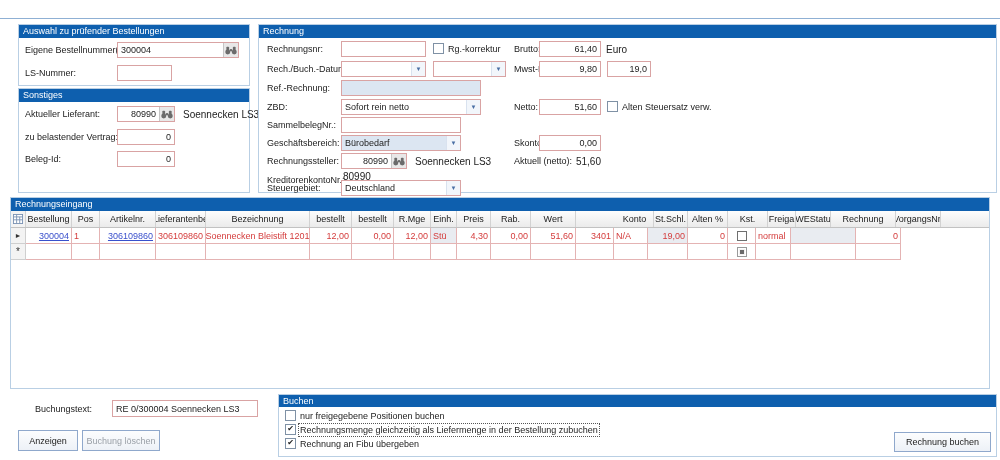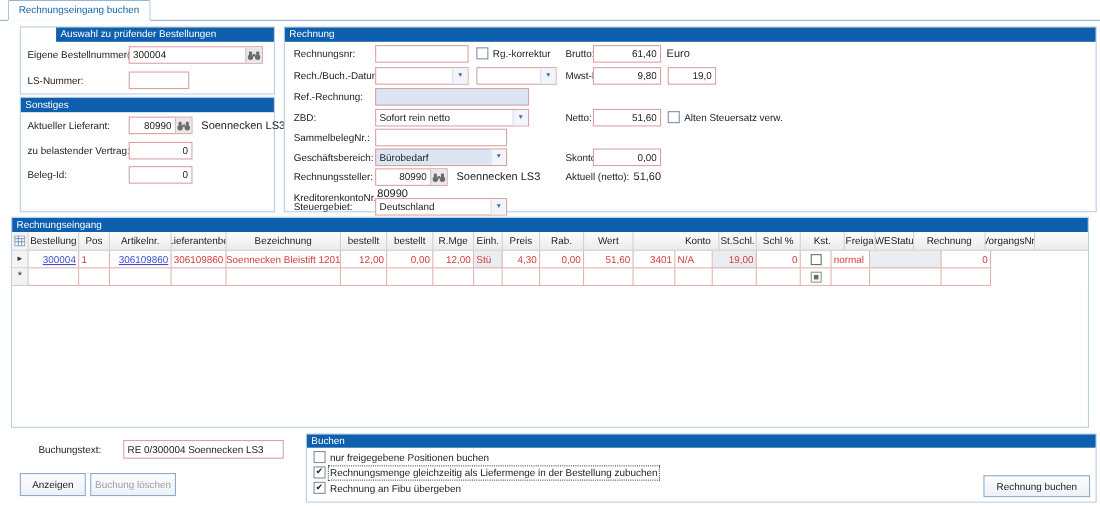--- a/index.html
+++ b/index.html
@@ -89,24 +89,23 @@
        align-items:center;justify-content:center;cursor:pointer;}
   .gcb.ind{border:1px solid #9a9a9a;background:#f2f2f2;box-shadow:inset 0 0 0 1px #fff;}
   .gcb.ind::before{content:"";width:4px;height:4px;background:#6a6a6a;}
 </style>
 </head>
 <body>
 
 <div class="app">
 
   <div class="tabstrip">
-    <div class="tab active">Rechnungseingang buchen</div>
-  </div>
-
-  <div class="group" style="left:18px;top:24px;width:232px;height:62px;padding-left:32px;">
+  </div>
+
+  <div class="group" style="left:18px;top:24px;width:232px;height:62px;">
     <div class="group-header">Auswahl zu prüfender Bestellungen</div>
     <span class="lbl" style="left:6px;top:20px;">Eigene Bestellnummer(n):</span>
     <div class="lookup" style="left:98px;top:17px;width:122px;">
       <input readonly="" value="300004" style="">
       <span class="lbtn">
         <svg width="12" height="9" viewBox="0 0 14 10">
             <g fill="#6b6b6b">
               <circle cx="3.2" cy="6.8" r="2.9"></circle>
               <circle cx="10.8" cy="6.8" r="2.9"></circle>
               <rect x="1.6" y="0.6" width="3.2" height="4.2" rx="1"></rect>
@@ -242,21 +241,21 @@
           <div class="gh-cell" style="width: 104px;">Bezeichnung</div>
           <div class="gh-cell" style="width: 42px;">bestellt</div>
           <div class="gh-cell" style="width: 42px;">bestellt</div>
           <div class="gh-cell" style="width: 37px;">R.Mge</div>
           <div class="gh-cell" style="width: 26px;">Einh.</div>
           <div class="gh-cell" style="width: 34px;">Preis</div>
           <div class="gh-cell" style="width: 40px;">Rab.</div>
           <div class="gh-cell" style="width: 45px;">Wert</div>
           <div class="gh-cell" style="width: 38px; margin-left: 40px;">Konto</div>
           <div class="gh-cell" style="width: 34px;">St.Schl.</div>
-          <div class="gh-cell" style="width: 40px;">Schl %</div>
+          <div class="gh-cell" style="width: 40px;">Alten %</div>
           <div class="gh-cell" style="width: 40px;">Kst.</div>
           <div class="gh-cell" style="width: 28px;">Freiga</div>
           <div class="gh-cell" style="width: 35px;">WEStatu</div>
           <div class="gh-cell" style="width: 65px;">Rechnung</div>
           <div class="gh-cell" style="width: 45px;">VorgangsNr.</div>
           <div class="gh-cell gh-fill"></div>
         </div>
         <div class="grid-row">
           <div class="gr-sel">►</div>
           <div class="g-cell right" style="width: 46px;">

